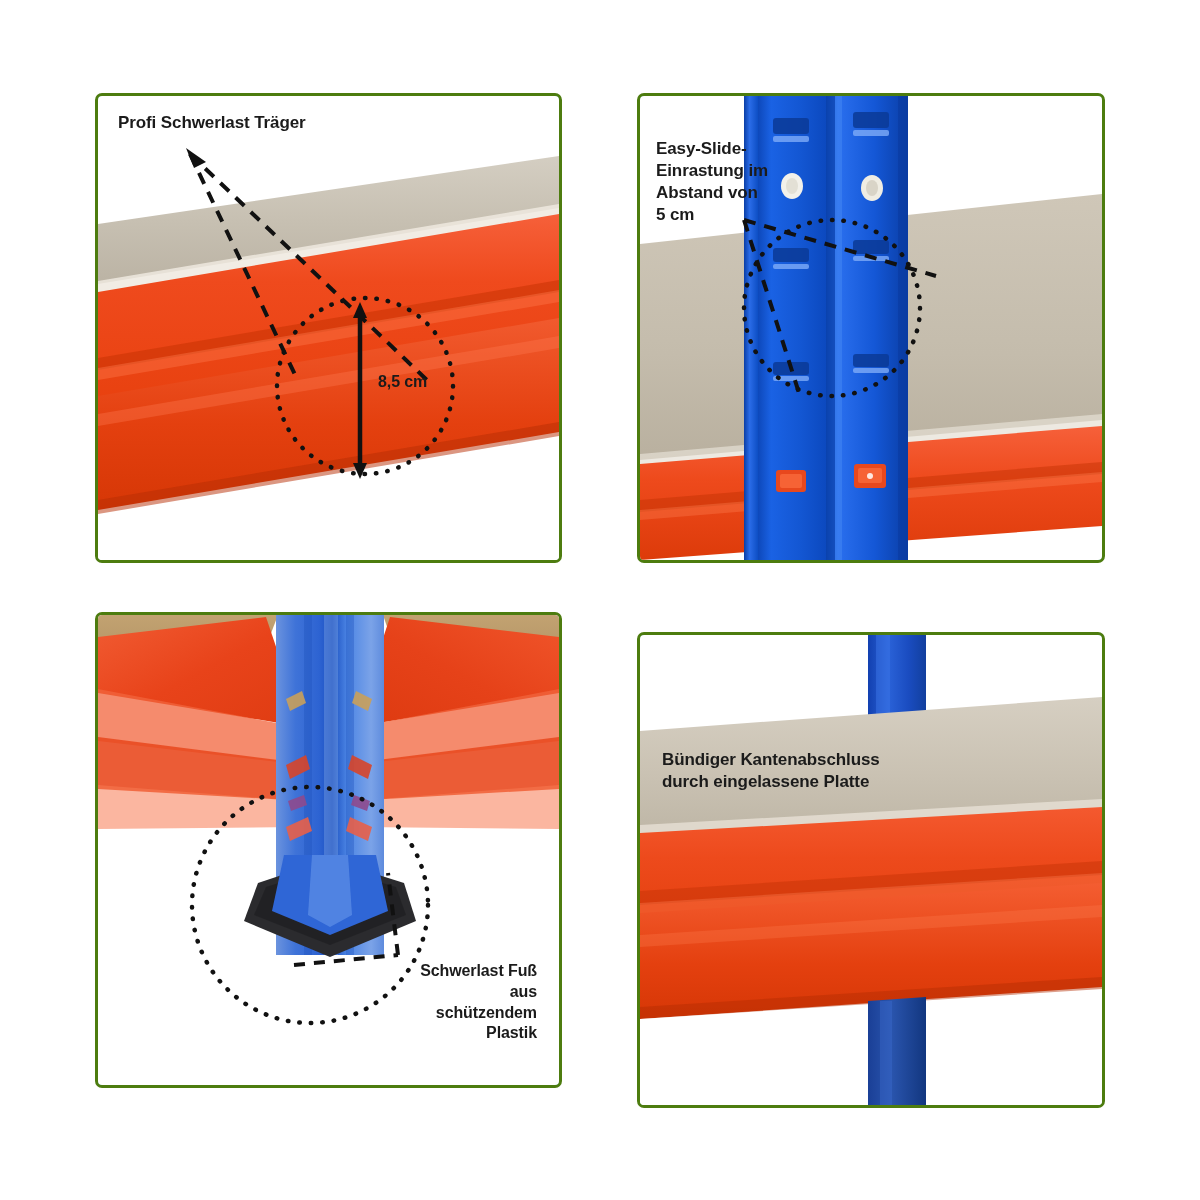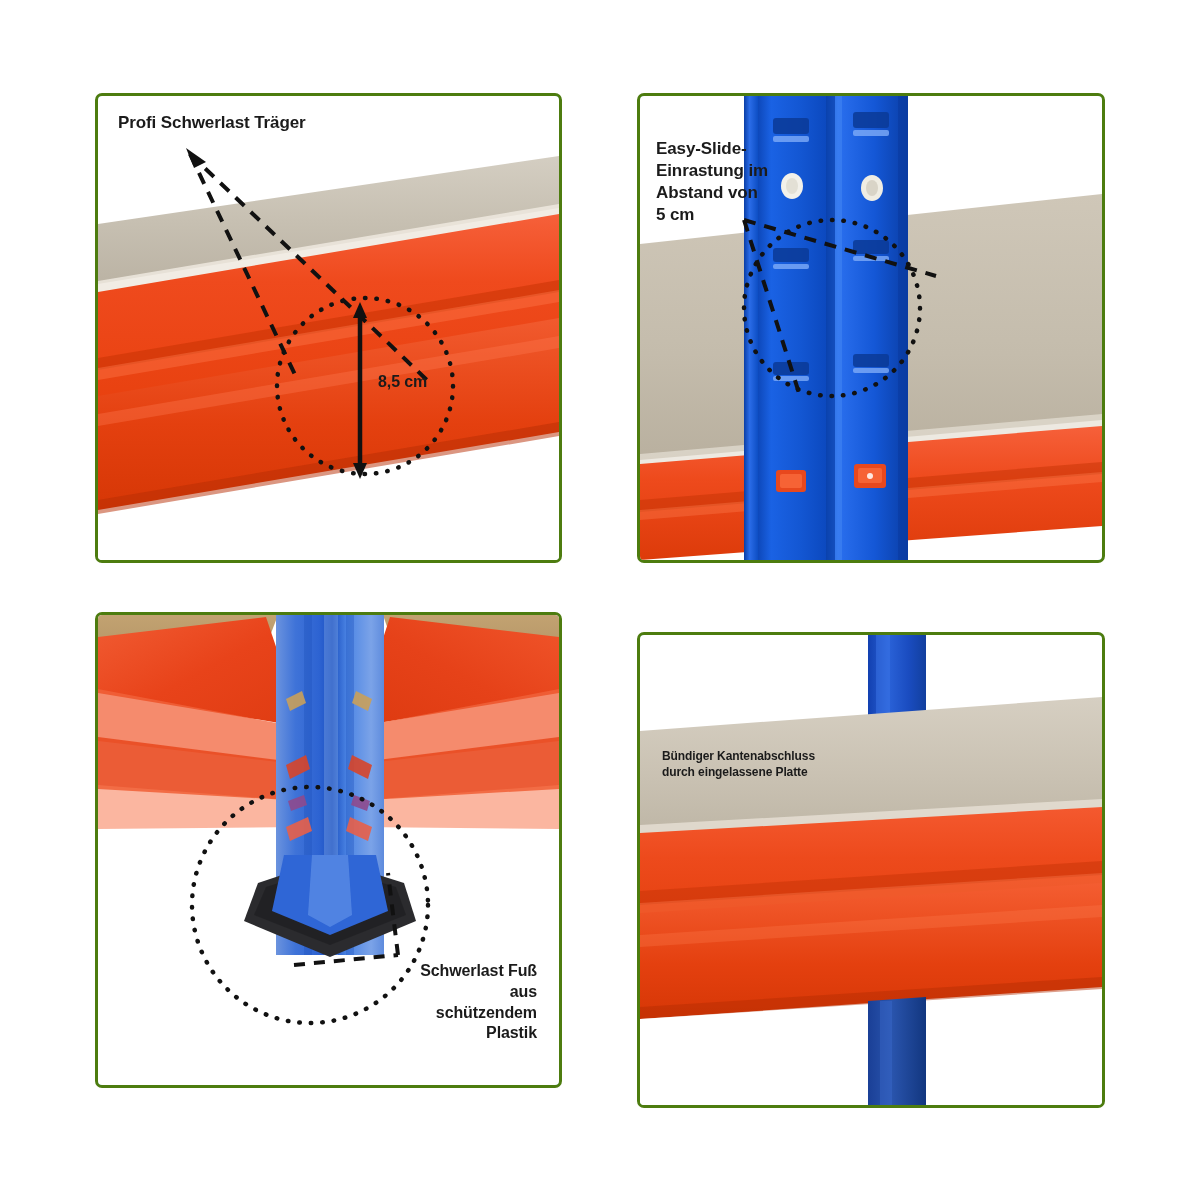--- a/index.html
+++ b/index.html
@@ -326,18 +326,18 @@
         <polygon points="0,278 462,248 462,352 0,384" fill="url(#brBeamBot)"></polygon>
         <polygon points="0,300 462,270 462,282 0,312" fill="#ff8054" opacity="0.28"></polygon>
         <polygon points="0,372 462,342 462,358 0,388" fill="#b42c02" opacity="0.45"></polygon>
 
         <polygon points="0,384 462,354 462,470 0,470" fill="#ffffff"></polygon>
 
         <polygon points="228,366 286,362 286,470 228,470" fill="url(#brPostBot)"></polygon>
         <rect x="240" y="366" width="12" height="104" fill="#3c6bcf" opacity="0.4"></rect>
       </svg>
 
-      <div class="callout" style="left:22px;top:114px;font-size:12px;text-align:left;">Bündiger Kantenabschluss
+      <div class="callout" style="left:22px;top:114px;font-size:17px;text-align:left;">Bündiger Kantenabschluss
 durch eingelassene Platte</div>
     </div>
   </div>
 
 </div>
 
 </body></html>

